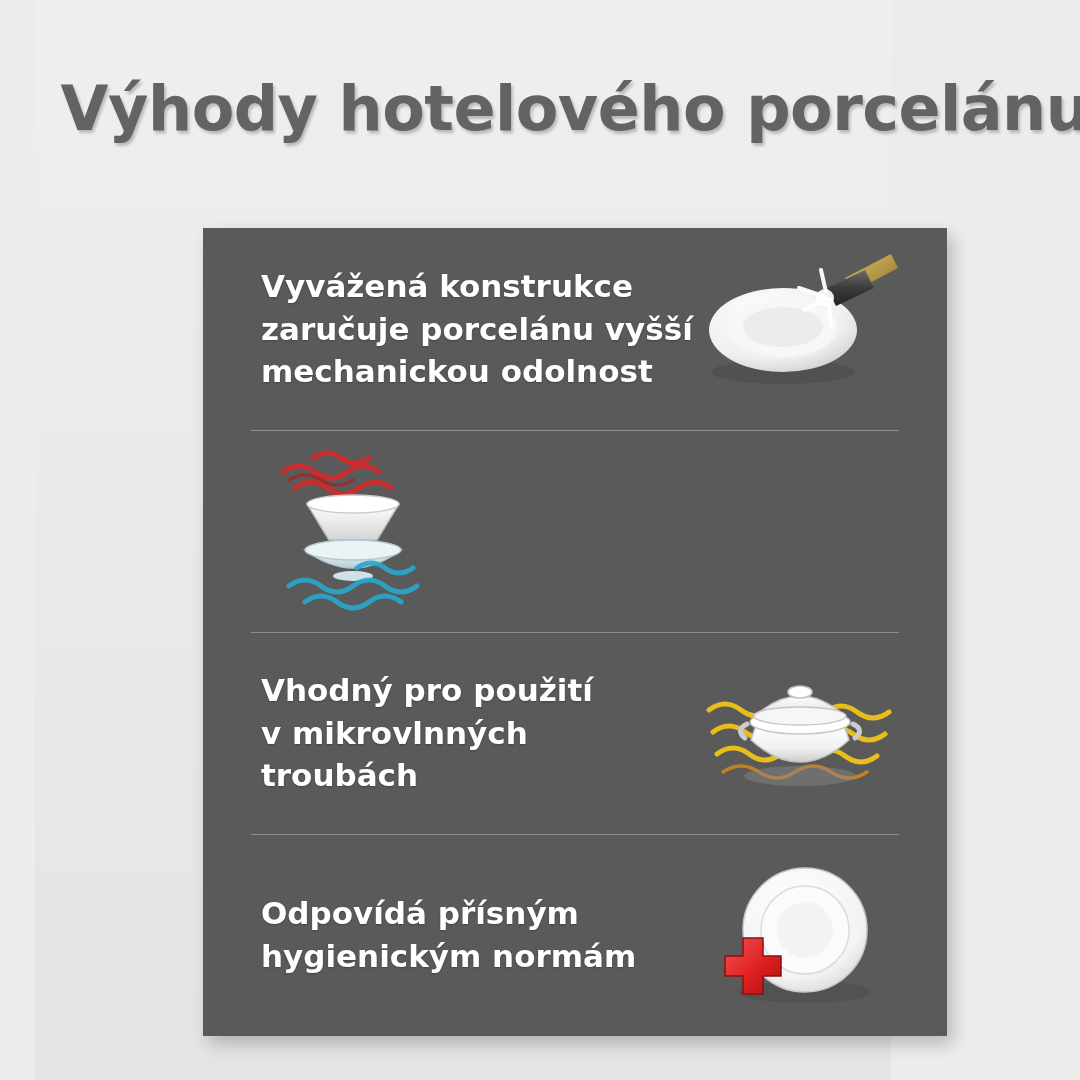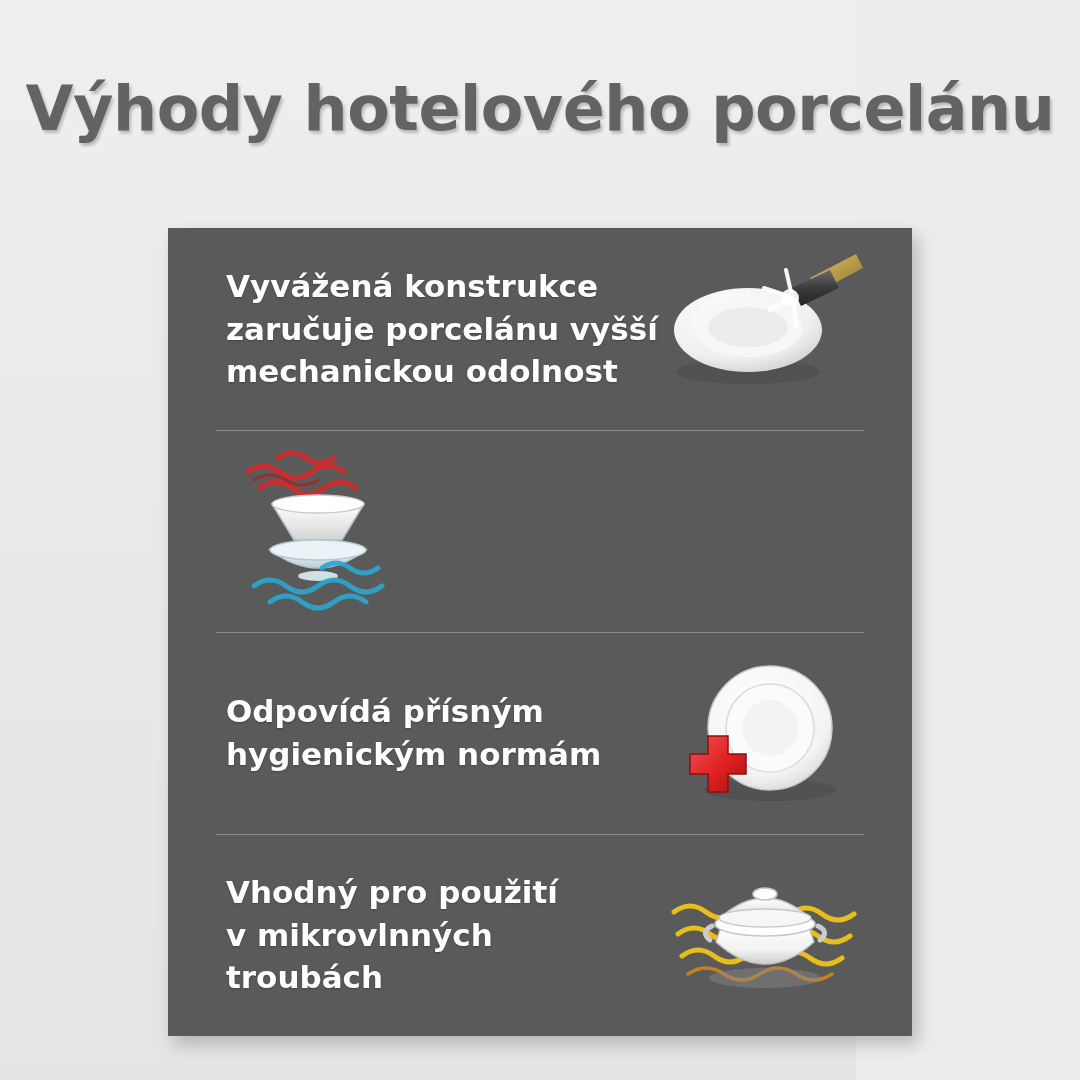--- a/index.html
+++ b/index.html
@@ -11,20 +11,21 @@
     height: 1080px;
     background: #ececed;
     font-family: "DejaVu Sans", "Liberation Sans", sans-serif;
     overflow: hidden;
   }
   .poster {
     position: relative;
     width: 856px;
     height: 1080px;
     background: linear-gradient(180deg, #efefef 0%, #e9e9ea 55%, #e4e4e6 100%);
+    margin-left: 35px;
   }
   .title {
     position: absolute;
     top: 72px;
     left: 0;
     width: 1080px;
     text-align: center;
     font-size: 62px;
     font-weight: 700;
     letter-spacing: -0.5px;
@@ -162,46 +163,20 @@
             <g stroke="#2aa6ce" stroke-width="5" fill="none" stroke-linecap="round" opacity="0.92">
               <path d="M28 140 q16 -12 32 0 q16 12 32 0 q16 -12 32 0 q16 12 32 0"></path>
               <path d="M44 156 q16 -12 32 0 q16 12 32 0 q16 -12 32 0"></path>
               <path d="M96 122 q14 -10 28 0 q14 10 28 0"></path>
             </g>
           </svg>
         </div>
       </div>
 
       <div class="row">
-        <div class="row-text">Odpovídá přísným
-hygienickým normám</div>
-        <div class="row-icon">
-          <svg width="210" height="170" viewBox="0 0 210 170">
-            <defs>
-              <radialGradient id="plate2G" cx="42%" cy="32%" r="78%">
-                <stop offset="0%" stop-color="#ffffff"></stop>
-                <stop offset="72%" stop-color="#f3f3f3"></stop>
-                <stop offset="100%" stop-color="#d2d2d2"></stop>
-              </radialGradient>
-              <linearGradient id="crossG" x1="0" y1="0" x2="1" y2="1">
-                <stop offset="0%" stop-color="#f05454"></stop>
-                <stop offset="55%" stop-color="#e02020"></stop>
-                <stop offset="100%" stop-color="#a81212"></stop>
-              </linearGradient>
-            </defs>
-            <ellipse cx="110" cy="142" rx="66" ry="11" fill="#4a4a4a" opacity="0.5"></ellipse>
-            <circle cx="110" cy="80" r="62" fill="url(#plate2G)" stroke="#c9c9c9" stroke-width="1.5"></circle>
-            <circle cx="110" cy="80" r="44" fill="#fbfbfb" stroke="#dcdcdc" stroke-width="1.5"></circle>
-            <circle cx="110" cy="80" r="28" fill="#f0f0f0" opacity="0.7"></circle>
-            <path d="M30 106 h18 v-18 h20 v18 h18 v20 h-18 v18 h-20 v-18 h-18 z" fill="url(#crossG)" stroke="#8e0f0f" stroke-width="1.5"></path>
-          </svg>
-        </div>
-      </div>
-
-      <div class="row">
         <div class="row-text">Vhodný pro použití
 v mikrovlnných troubách</div>
         <div class="row-icon">
           <svg width="210" height="170" viewBox="0 0 210 170">
             <defs>
               <linearGradient id="tureenG" x1="0" y1="0" x2="0" y2="1">
                 <stop offset="0%" stop-color="#ffffff"></stop>
                 <stop offset="65%" stop-color="#f1f1f1"></stop>
                 <stop offset="100%" stop-color="#cdcdcd"></stop>
               </linearGradient>
@@ -226,15 +201,41 @@
             <ellipse cx="105" cy="74" rx="50" ry="12" fill="#ffffff" stroke="#c7c7c7" stroke-width="1.5"></ellipse>
             <path d="M60 68 q45 -40 90 0 z" fill="url(#lidG)" stroke="#c4c4c4" stroke-width="1.5"></path>
             <ellipse cx="105" cy="68" rx="46" ry="9" fill="#f6f6f6" stroke="#c7c7c7" stroke-width="1.5"></ellipse>
             <ellipse cx="105" cy="44" rx="12" ry="6" fill="#ffffff" stroke="#c4c4c4" stroke-width="1.5"></ellipse>
             <path d="M52 76 q-12 6 -2 14" fill="none" stroke="#cccccc" stroke-width="5" stroke-linecap="round"></path>
             <path d="M158 76 q12 6 2 14" fill="none" stroke="#cccccc" stroke-width="5" stroke-linecap="round"></path>
           </svg>
         </div>
       </div>
 
+      <div class="row">
+        <div class="row-text">Odpovídá přísným
+hygienickým normám</div>
+        <div class="row-icon">
+          <svg width="210" height="170" viewBox="0 0 210 170">
+            <defs>
+              <radialGradient id="plate2G" cx="42%" cy="32%" r="78%">
+                <stop offset="0%" stop-color="#ffffff"></stop>
+                <stop offset="72%" stop-color="#f3f3f3"></stop>
+                <stop offset="100%" stop-color="#d2d2d2"></stop>
+              </radialGradient>
+              <linearGradient id="crossG" x1="0" y1="0" x2="1" y2="1">
+                <stop offset="0%" stop-color="#f05454"></stop>
+                <stop offset="55%" stop-color="#e02020"></stop>
+                <stop offset="100%" stop-color="#a81212"></stop>
+              </linearGradient>
+            </defs>
+            <ellipse cx="110" cy="142" rx="66" ry="11" fill="#4a4a4a" opacity="0.5"></ellipse>
+            <circle cx="110" cy="80" r="62" fill="url(#plate2G)" stroke="#c9c9c9" stroke-width="1.5"></circle>
+            <circle cx="110" cy="80" r="44" fill="#fbfbfb" stroke="#dcdcdc" stroke-width="1.5"></circle>
+            <circle cx="110" cy="80" r="28" fill="#f0f0f0" opacity="0.7"></circle>
+            <path d="M30 106 h18 v-18 h20 v18 h18 v20 h-18 v18 h-20 v-18 h-18 z" fill="url(#crossG)" stroke="#8e0f0f" stroke-width="1.5"></path>
+          </svg>
+        </div>
+      </div>
+
     </div>
   </div>
 </div>
 
 </body></html>

